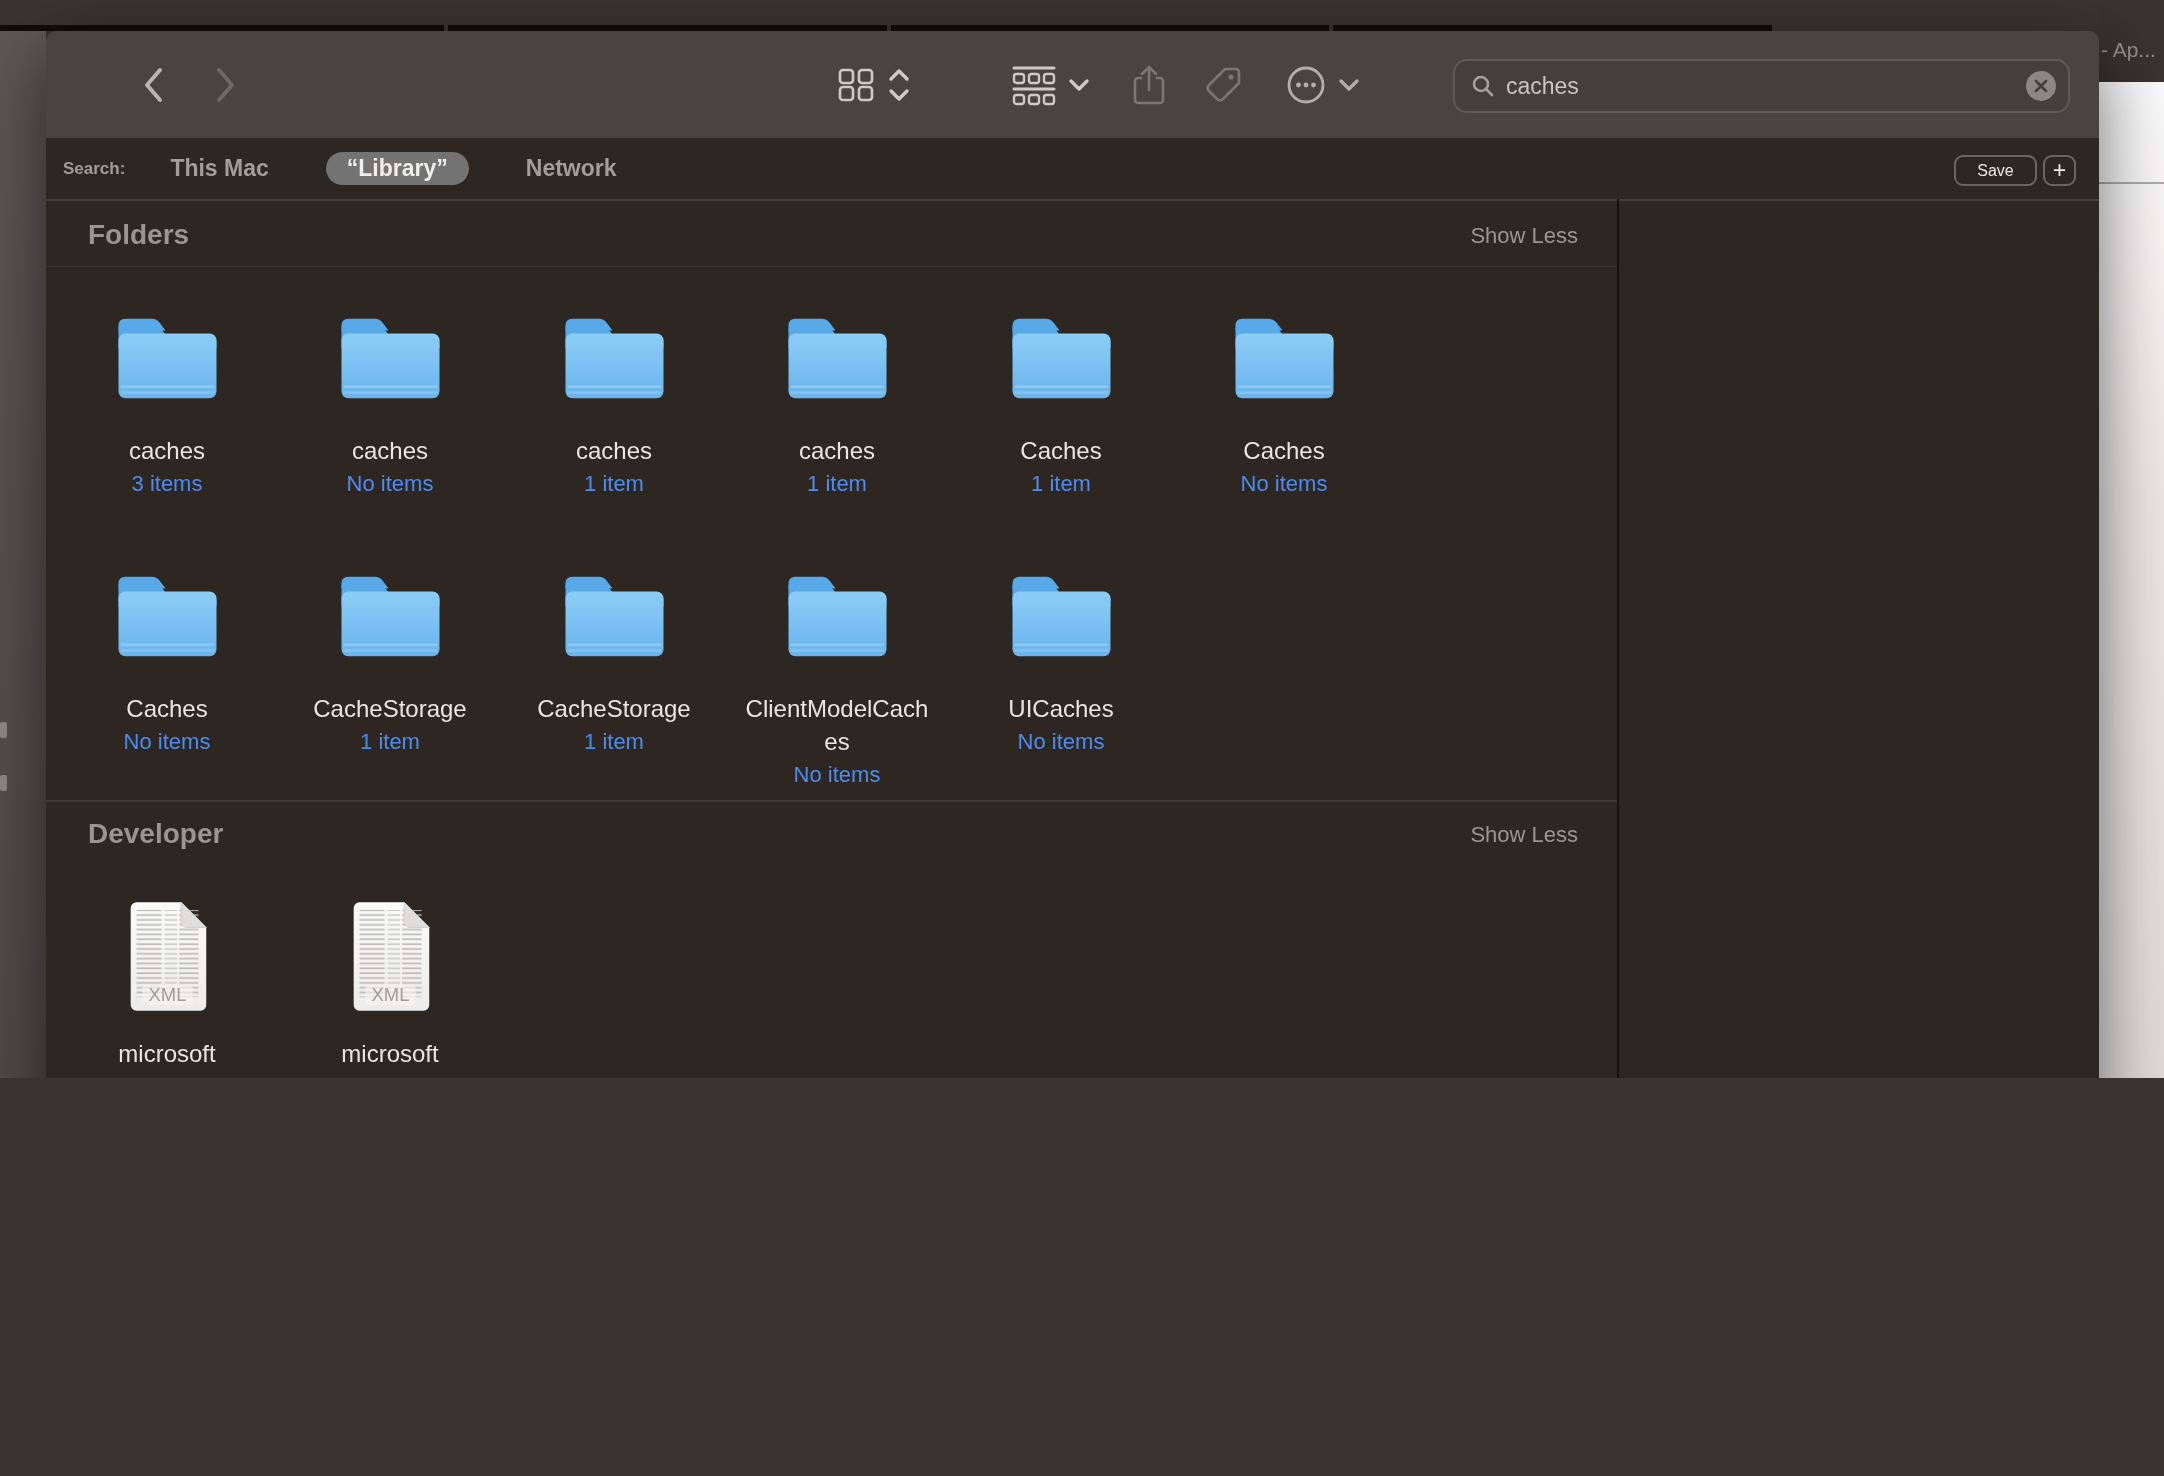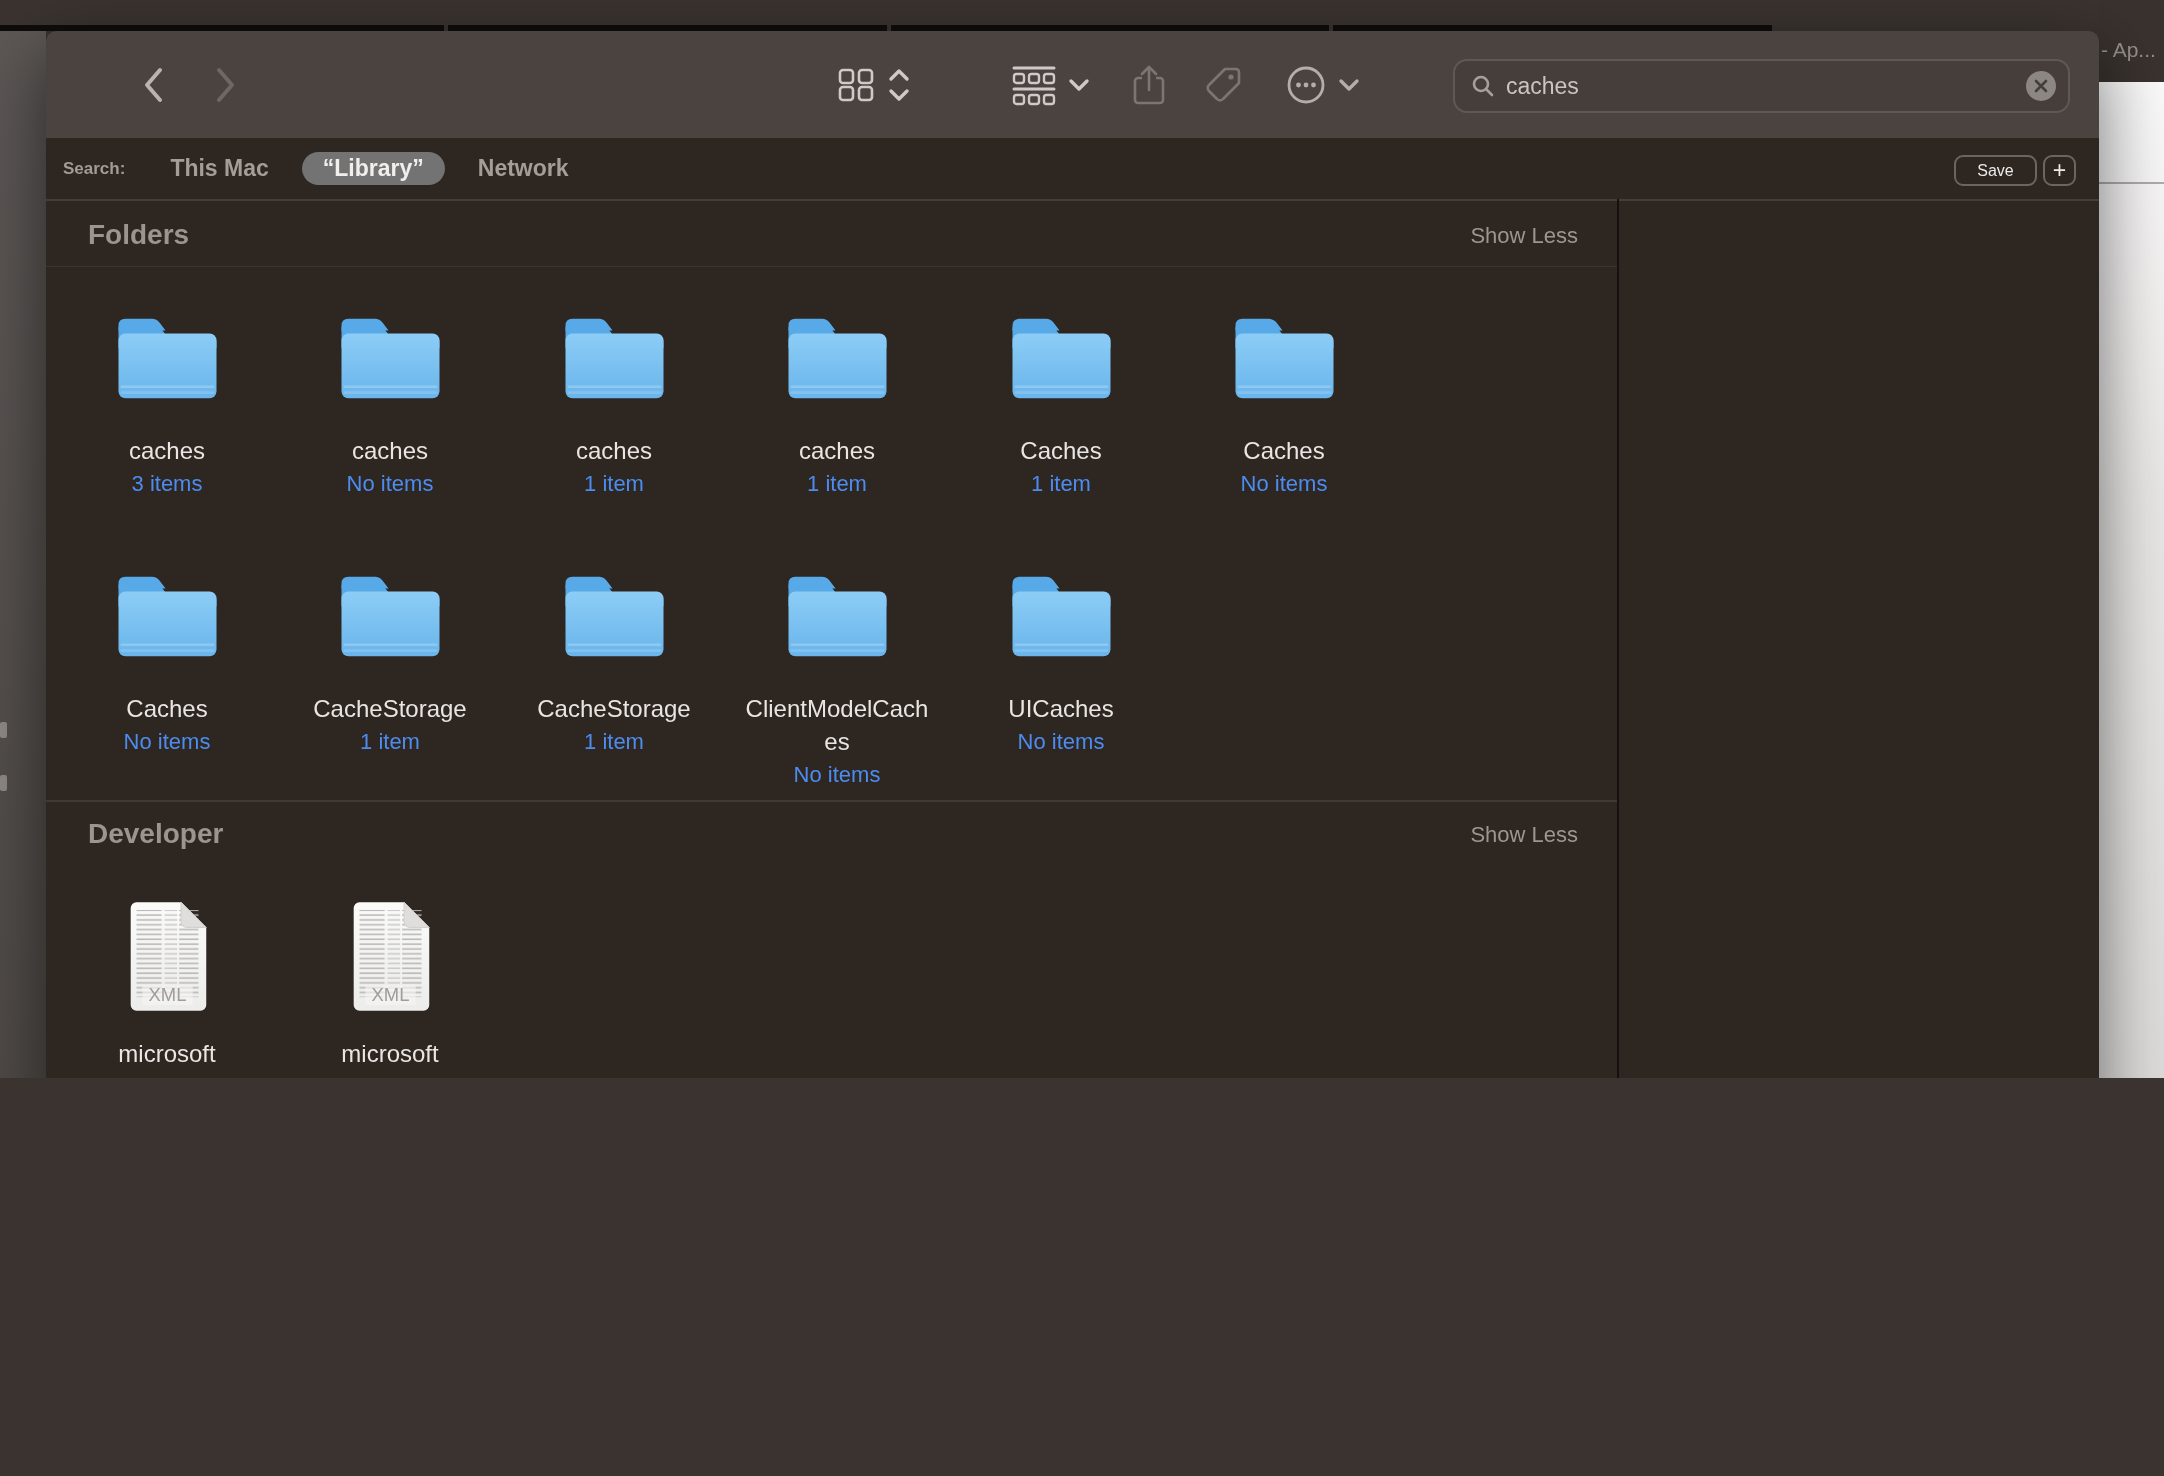--- a/index.html
+++ b/index.html
@@ -27,21 +27,21 @@
     font-size:29px;font-weight:700;color:#edeae8;letter-spacing:.2px;}
   .tb-icon{position:absolute;top:0;height:107px;display:flex;align-items:center;}
   .search-field{position:absolute;left:1407px;top:28px;width:617px;height:54px;border:2px solid #5f5955;border-radius:14px;
     background:#453e3b;display:flex;align-items:center;padding:0 12px 0 16px;box-sizing:border-box;}
   .search-value{flex:1;font-size:23px;color:#cac5c2;margin-left:11px;}
   .clear-btn{width:30px;height:30px;border-radius:50%;background:#8d8784;display:flex;align-items:center;justify-content:center;
     color:#453e3b;font-size:18px;font-weight:700;line-height:1;}
   
   .scope-bar{position:absolute;left:0;top:107px;width:2053px;height:61px;display:flex;align-items:center;padding-left:17px;box-sizing:border-box;}
   .scope-label{font-size:17px;font-weight:700;color:#a29b97;margin-right:24px;}
-  .scope-options{display:flex;align-items:center;gap:12px;}
+  .scope-options{display:flex;align-items:center;gap:36px;}
   .scope-opt{font-size:23px;font-weight:700;color:#a49d99;padding:0 21px;height:33px;line-height:33px;}
   .scope-opt.selected{background:#737373;border-radius:17px;color:#f1efed;}
   .save-btn{position:absolute;left:1908px;top:124px;width:83px;height:31px;border:2px solid #6b6462;border-radius:9px;
     box-sizing:border-box;display:flex;align-items:center;justify-content:center;font-size:16px;color:#eceae9;}
   .add-btn{position:absolute;left:1997px;top:124px;width:33px;height:31px;border:2px solid #6b6462;border-radius:9px;
     box-sizing:border-box;display:flex;align-items:center;justify-content:center;font-size:23px;color:#eceae9;}
   .scope-divider{position:absolute;left:0;top:168px;width:2053px;height:2px;background:#443d38;}
   
   .section-header{position:absolute;left:42px;font-size:28px;font-weight:700;color:#9b9490;}
   .show-less{position:absolute;font-size:22px;color:#9c9591;}

